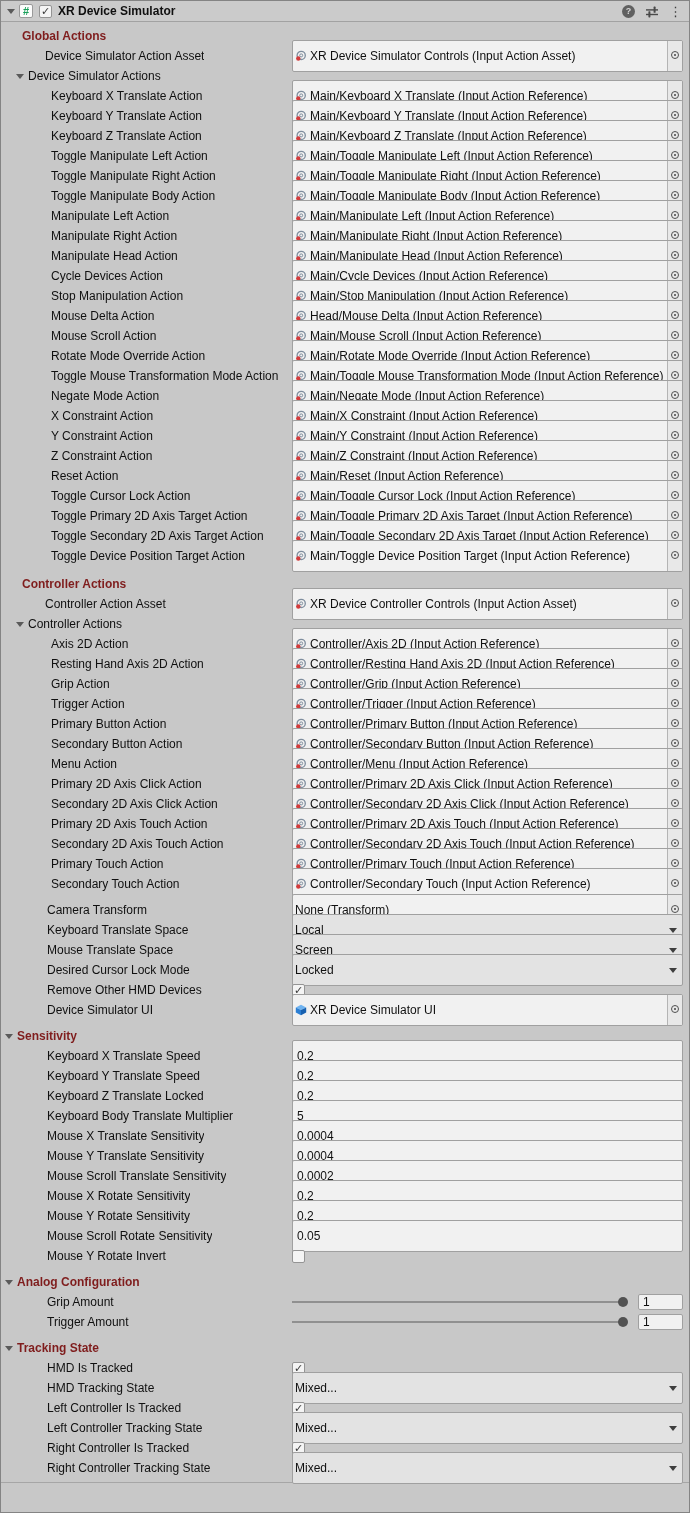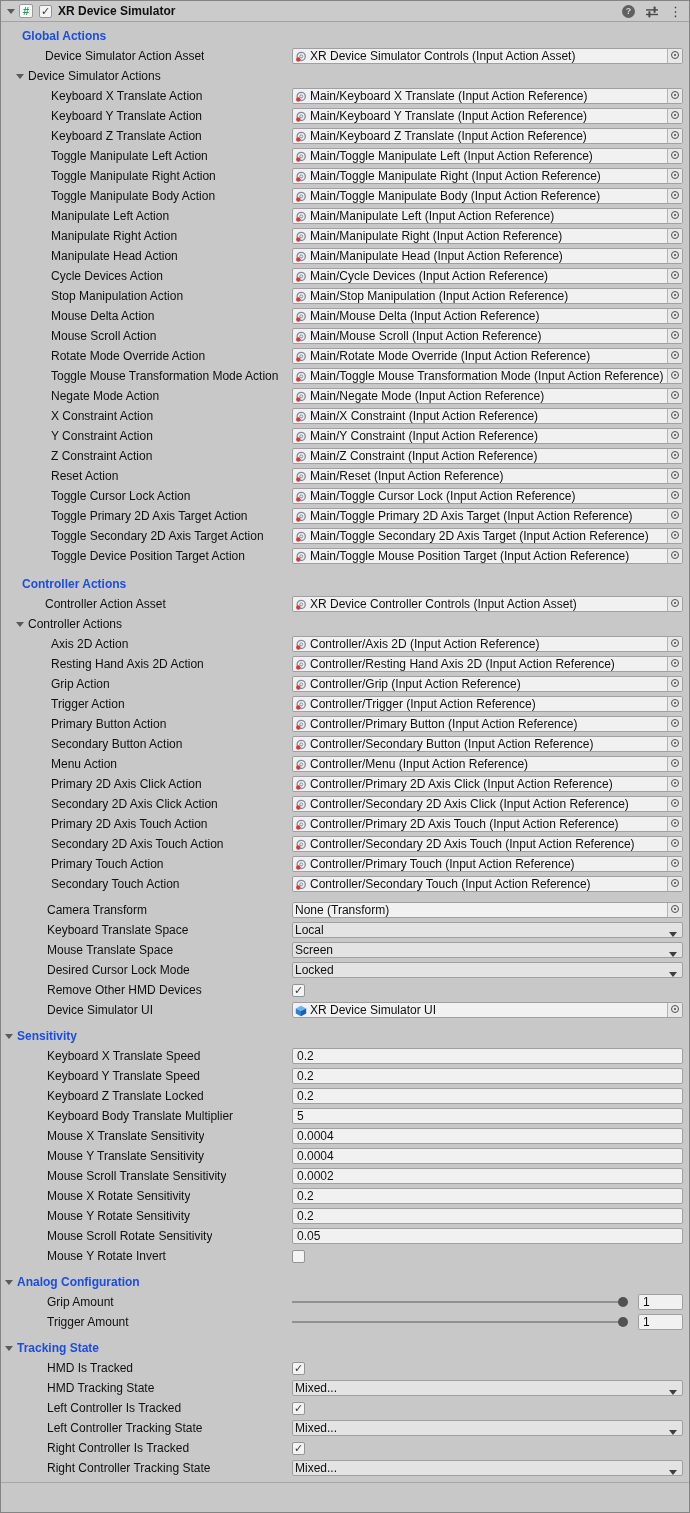--- a/index.html
+++ b/index.html
@@ -25,26 +25,26 @@
   .hicons{display:flex;align-items:center;gap:10px}
   .helpicon{width:13px;height:13px;border-radius:50%;background:#606060;color:#d6d6d6;
     font-size:9px;font-weight:bold;display:flex;align-items:center;justify-content:center}
   .kebab{color:#3d3d3d;font-size:13px;line-height:13px}
   
   .content{padding-top:4px}
   .row{height:20px;display:flex;align-items:center}
   .labelcol{width:291px;flex:none;display:flex;align-items:center;overflow:hidden;
     white-space:nowrap;height:100%}
   .lbl{overflow:hidden;white-space:nowrap}
-  .b{font-weight:bold;color:#1d4ed8}
+  .b{font-weight:bold;color:#7f1d1d}
   .plt{padding-left:21px}.pl1{padding-left:44px}.pl2{padding-left:50px}
   .pl3{padding-left:46px}.plf1{padding-left:15px}.plf0{padding-left:4px}
   .foldtri{margin-right:4px}
   .fieldcol{flex:1;margin-right:6px;height:16px;display:flex;align-items:center;min-width:0}
-  .objfield,.ddfield,.txtfield{flex:1;height:16px;display:flex;align-items:flex-end;
+  .objfield,.ddfield,.txtfield{flex:1;height:32px;display:flex;align-items:center;
     background:#f1f1f1;border:1px solid #a0a0a0;border-radius:2px;overflow:hidden;min-width:0}
   .ddfield{background:#e3e3e3}
   .txtfield{padding-left:4px}
   .objfield .oicon{flex:none;display:flex;align-items:center;margin:0 1px 0 2px}
   .objfield .otext,.ddfield .dtext{flex:1;overflow:hidden;white-space:nowrap;padding-left:2px}
   .picker{flex:none;width:15px;height:100%;border-left:1px solid #b4b4b4;background:#e8e8e8;
     display:flex;align-items:center;justify-content:center}
   .ddarrow{flex:none;width:0;height:0;border-left:4px solid transparent;border-right:4px solid transparent;
     border-top:5px solid #3e3e3e;margin:0 5px 0 4px}
   .slidertrack{flex:1;height:2px;background:#909090;position:relative;margin-right:14px}
@@ -367,21 +367,21 @@
       </div>
       <div class="fieldcol">
         <div class="objfield">
           <span class="oicon">
             <svg width="12" height="12" viewBox="0 0 12 12">
               <circle cx="6.2" cy="5.4" r="4.1" fill="none" stroke="#7e8d9d" stroke-width="1.3"></circle>
               <circle cx="6.2" cy="5.4" r="1.5" fill="none" stroke="#7e8d9d" stroke-width="1"></circle>
               <circle cx="3.3" cy="8.5" r="2.2" fill="#d23b3b"></circle>
             </svg>
           </span>
-          <span class="otext">Main/Mouse Delta (Input Action Reference)</span>
+          <span class="otext">Head/Mouse Delta (Input Action Reference)</span>
           <span class="picker">
             <span><svg width="10" height="10" viewBox="0 0 10 10">
                 <circle cx="5" cy="5" r="3.5" fill="none" stroke="#505050" stroke-width="1"></circle>
                 <circle cx="5" cy="5" r="1.1" fill="#505050"></circle>
               </svg></span>
           </span>
         </div>
       </div>
     </div>
     <div class="row">
@@ -643,21 +643,21 @@
       </div>
       <div class="fieldcol">
         <div class="objfield">
           <span class="oicon">
             <svg width="12" height="12" viewBox="0 0 12 12">
               <circle cx="6.2" cy="5.4" r="4.1" fill="none" stroke="#7e8d9d" stroke-width="1.3"></circle>
               <circle cx="6.2" cy="5.4" r="1.5" fill="none" stroke="#7e8d9d" stroke-width="1"></circle>
               <circle cx="3.3" cy="8.5" r="2.2" fill="#d23b3b"></circle>
             </svg>
           </span>
-          <span class="otext">Main/Toggle Mouse Position Target (Input Action Reference)</span>
+          <span class="otext">Main/Toggle Device Position Target (Input Action Reference)</span>
           <span class="picker">
             <span><svg width="10" height="10" viewBox="0 0 10 10">
                 <circle cx="5" cy="5" r="3.5" fill="none" stroke="#505050" stroke-width="1"></circle>
                 <circle cx="5" cy="5" r="1.1" fill="#505050"></circle>
               </svg></span>
           </span>
         </div>
       </div>
     </div>
     <div class="gap" style="height: 8px;"></div>

